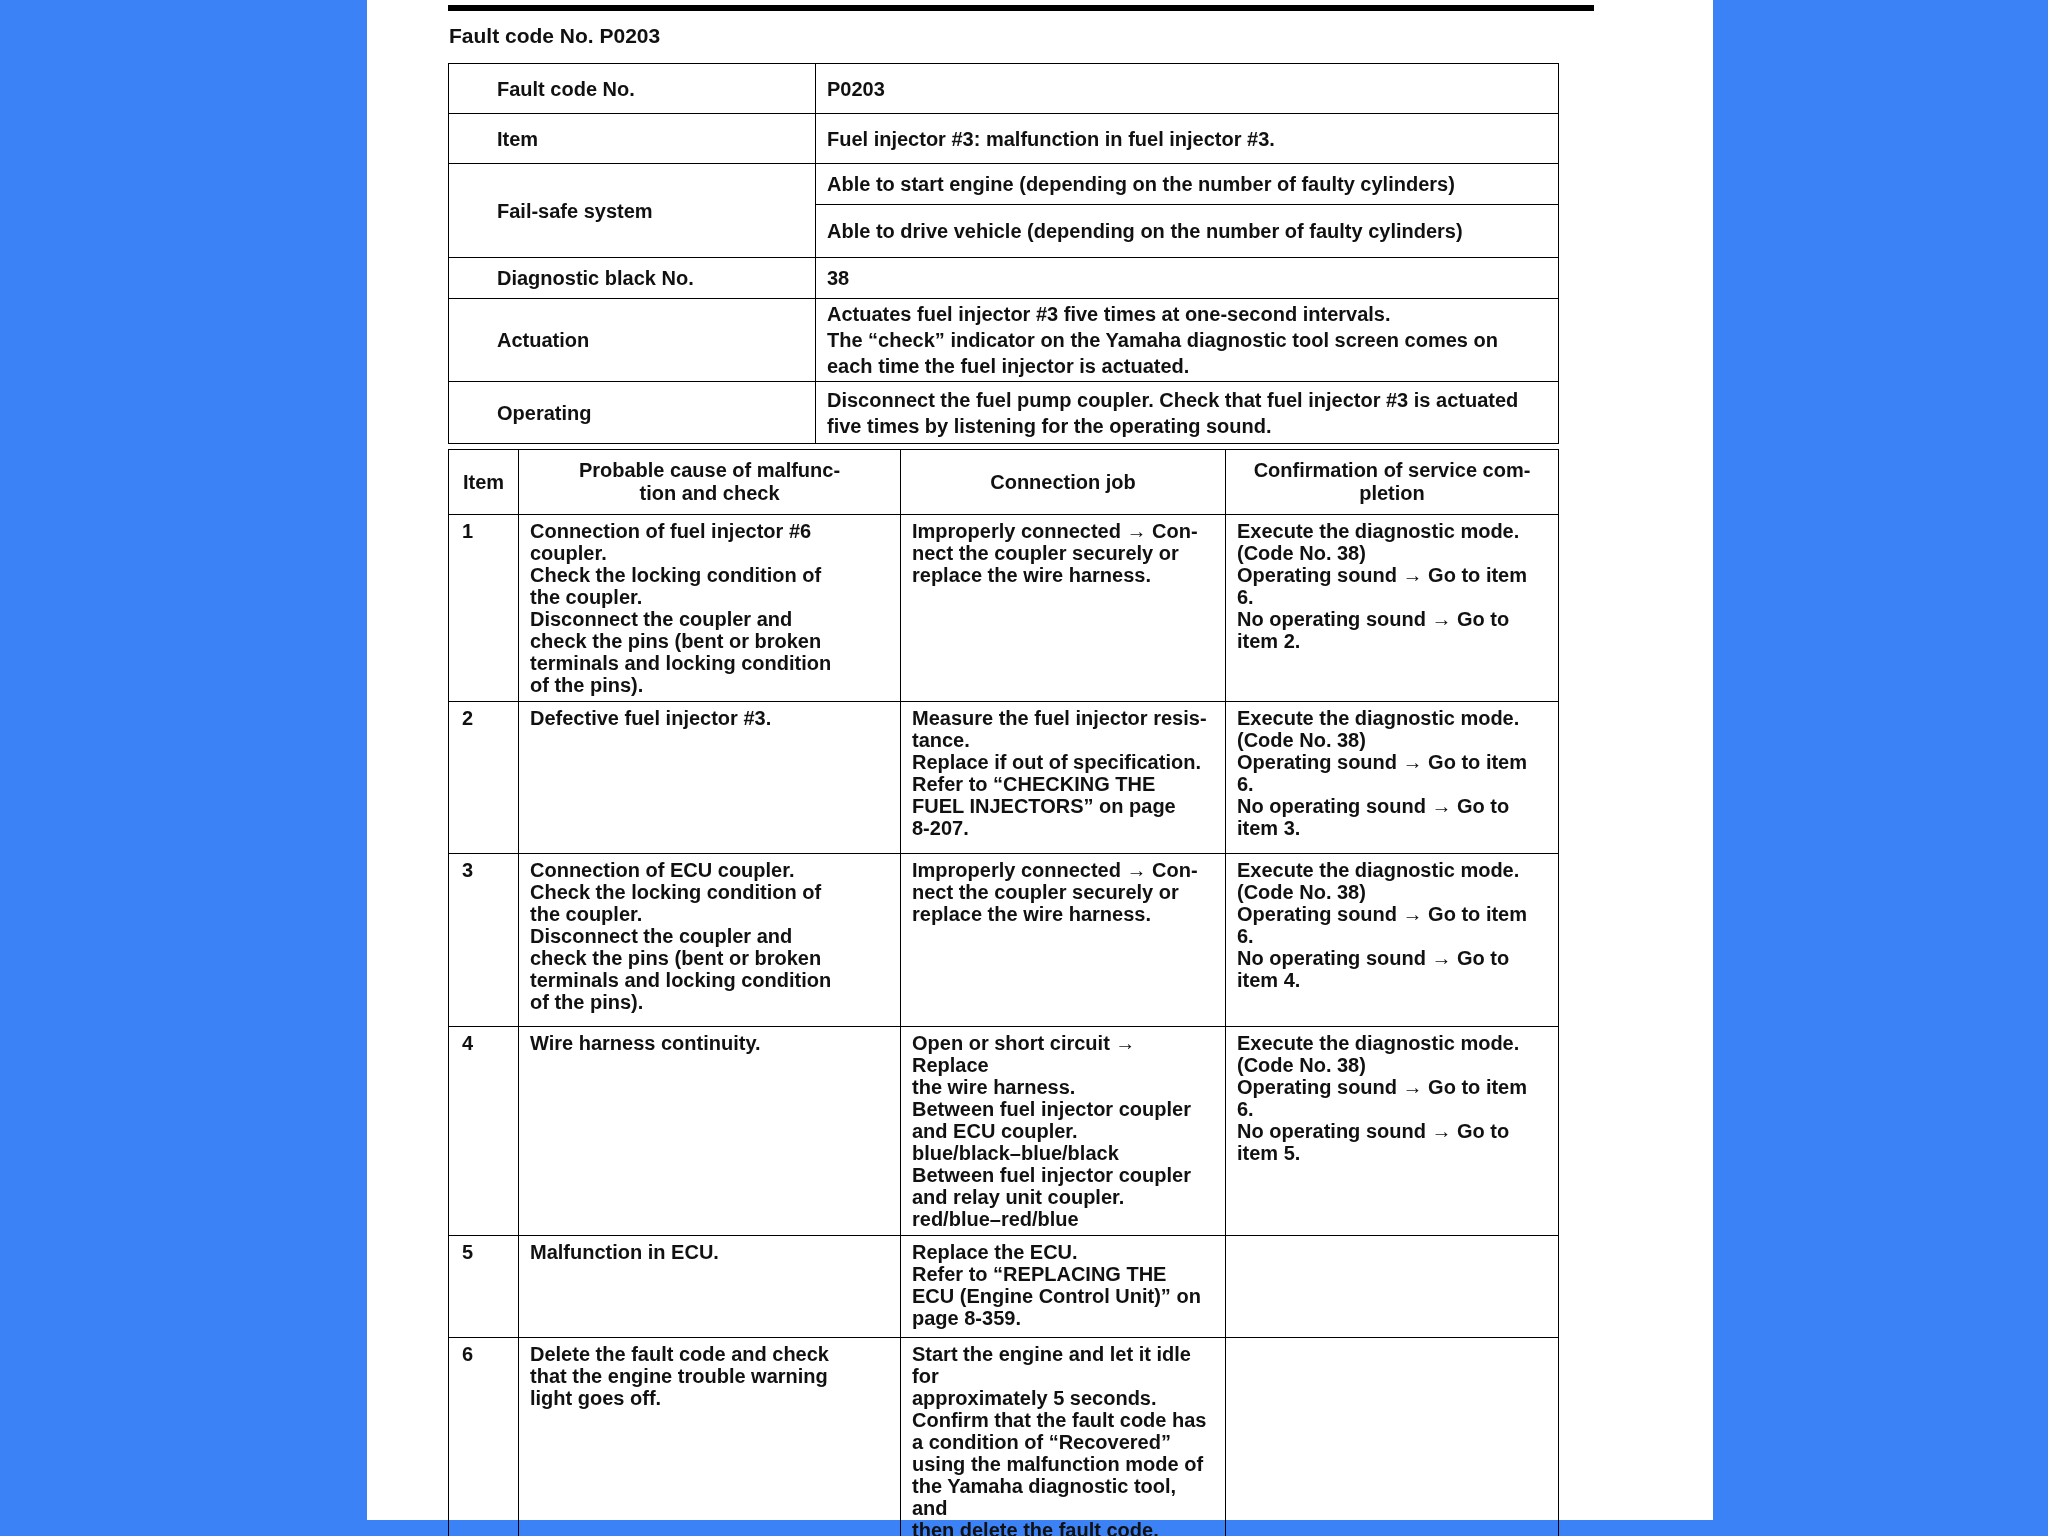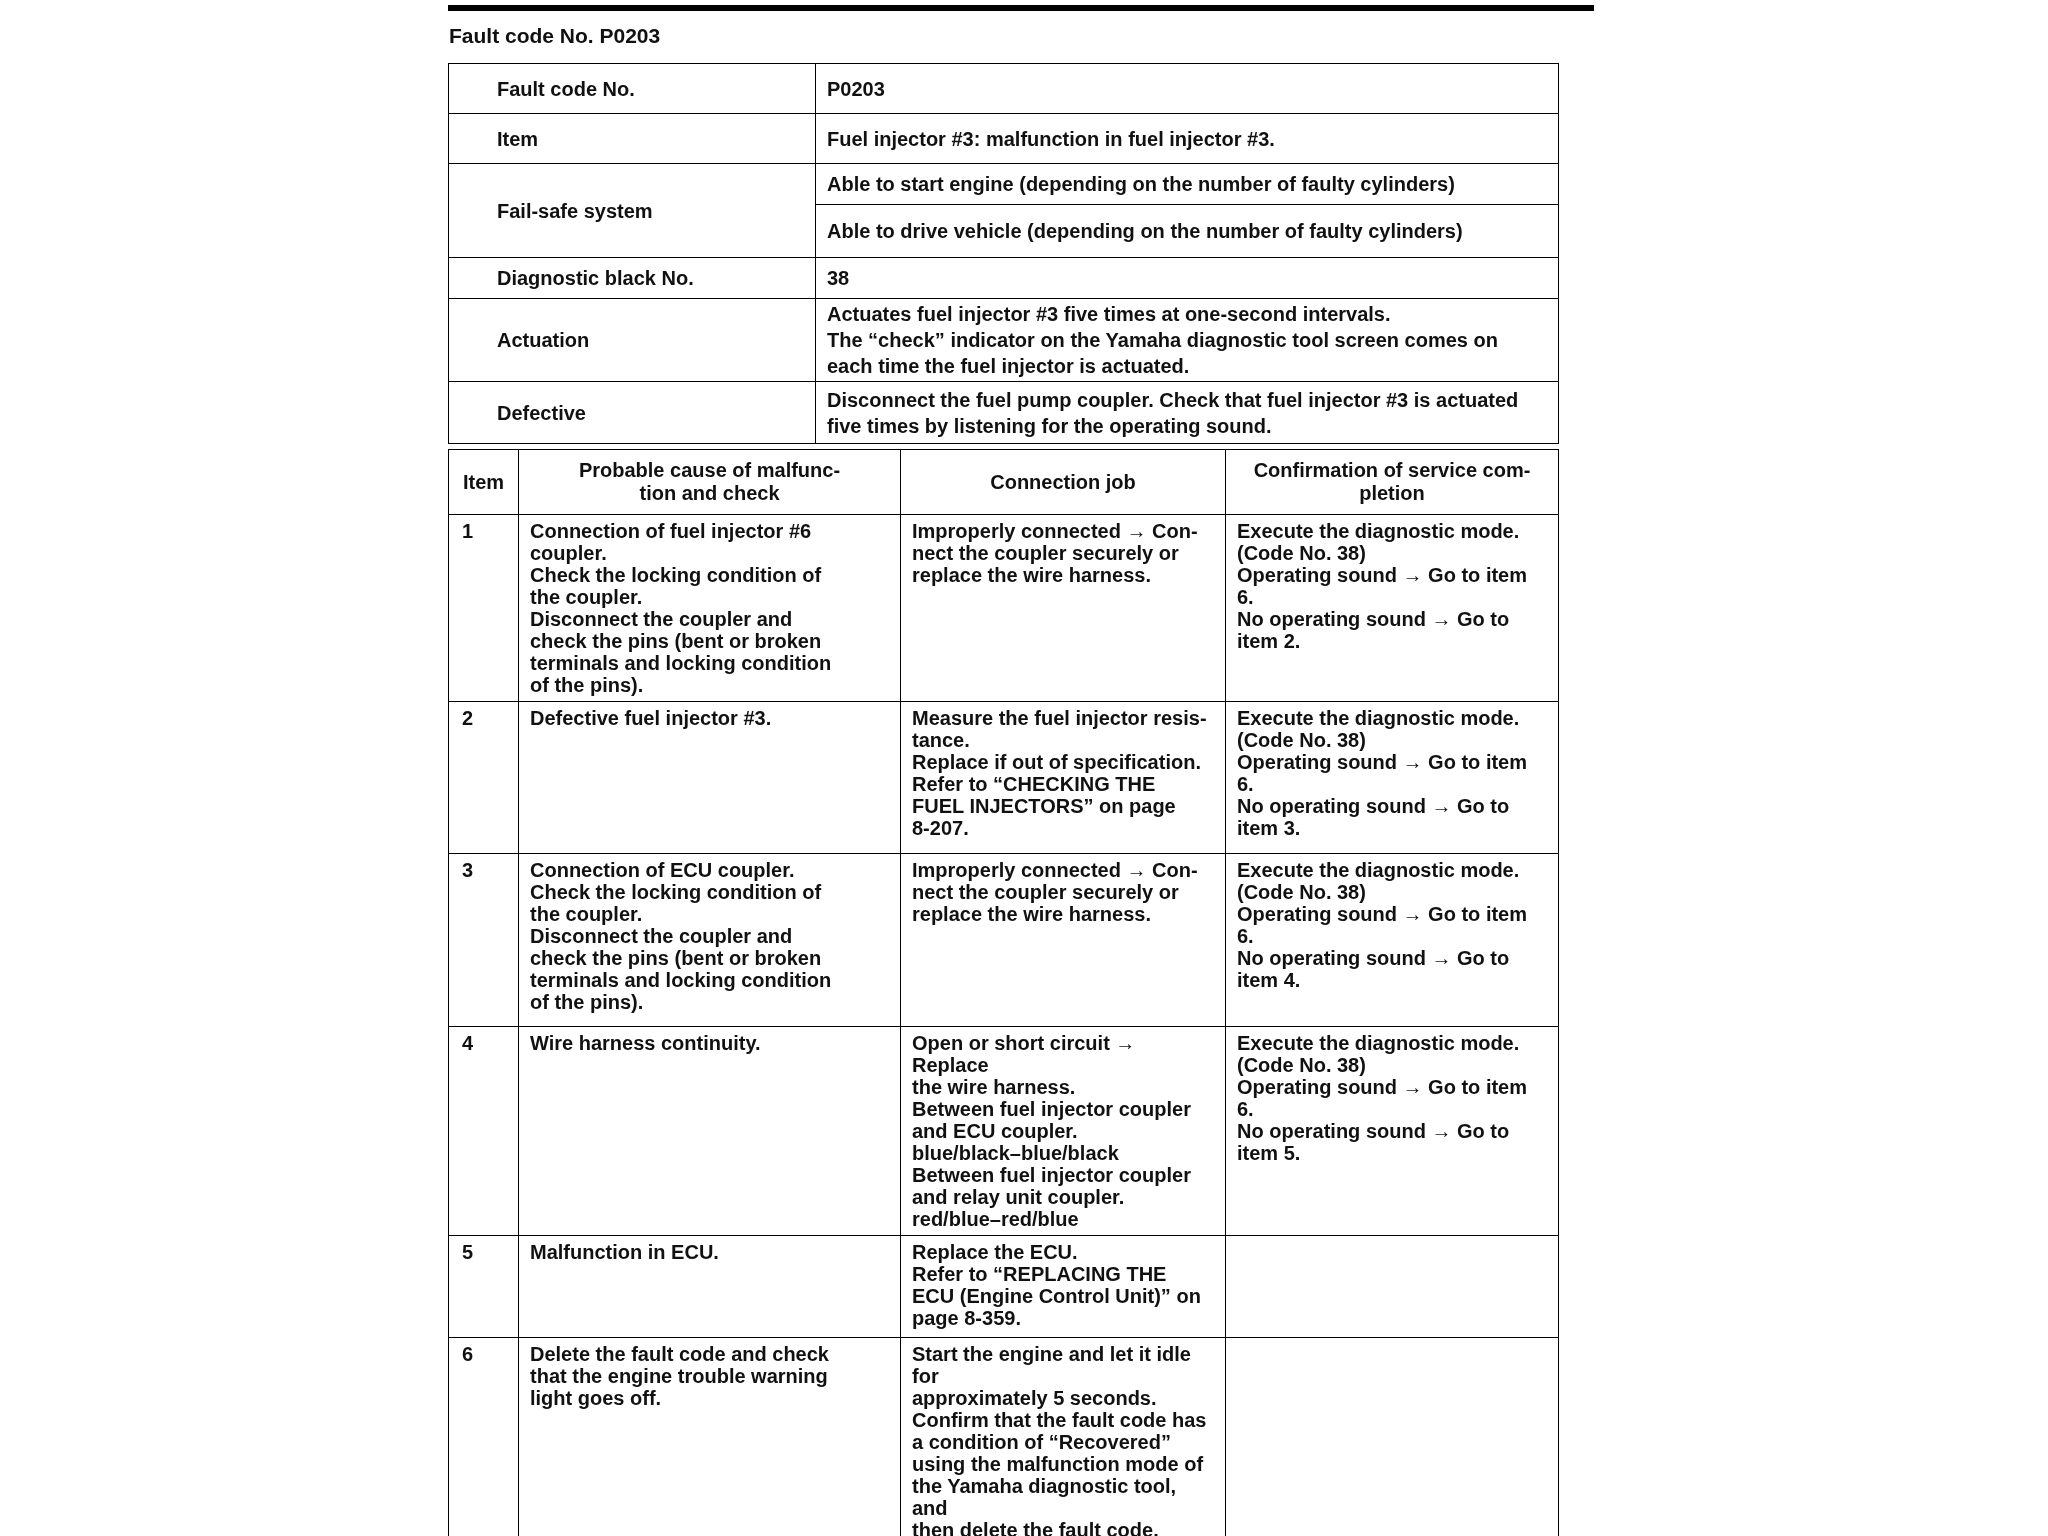--- a/index.html
+++ b/index.html
@@ -1,16 +1,16 @@
 <!DOCTYPE html>
 <html><head>
 <meta charset="utf-8">
 <style>
   html,body{margin:0;padding:0;background:#8e8e92;}
-  .viewport{position:relative;width:2048px;height:1536px;background:#ffffff;overflow:hidden;
+  .viewport{position:relative;width:2048px;height:1536px;background:#3b82f6;overflow:hidden;
             font-family:"Liberation Sans", sans-serif;color:#111;}
   .page{position:absolute;left:367px;top:0;width:1346px;height:1520px;background:#ffffff;}
   .content{margin-left:81px;width:1110px;}
   .top-rule{margin-top:5px;width:1146px;height:6px;background:#000;}
   .page-title{margin:13px 0 15px 1px;font-size:21px;font-weight:bold;}
   table{border-collapse:collapse;table-layout:fixed;width:1110px;}
   td,th{border:1.5px solid #000;font-size:20px;overflow:hidden;font-weight:bold;}
   .cell-text{white-space:pre-line;}
   
   .info-table td{vertical-align:middle;padding:2px 10px 2px 11px;line-height:26px;}
@@ -58,21 +58,21 @@
           <td class="lbl">Diagnostic black No.</td>
           <td>38</td>
         </tr>
         <tr style="height:80px">
           <td class="lbl">Actuation</td>
           <td class="cell-text">Actuates fuel injector #3 five times at one-second intervals.
 The “check” indicator on the Yamaha diagnostic tool screen comes on
 each time the fuel injector is actuated.</td>
         </tr>
         <tr style="height:62px">
-          <td class="lbl">Defective</td>
+          <td class="lbl">Operating</td>
           <td class="cell-text">Disconnect the fuel pump coupler. Check that fuel injector #3 is actuated
 five times by listening for the operating sound.</td>
         </tr>
       </tbody>
         </table>
 
       <table class="steps-table">
         <colgroup>
             <col style="width:70px">
             <col style="width:382px">

